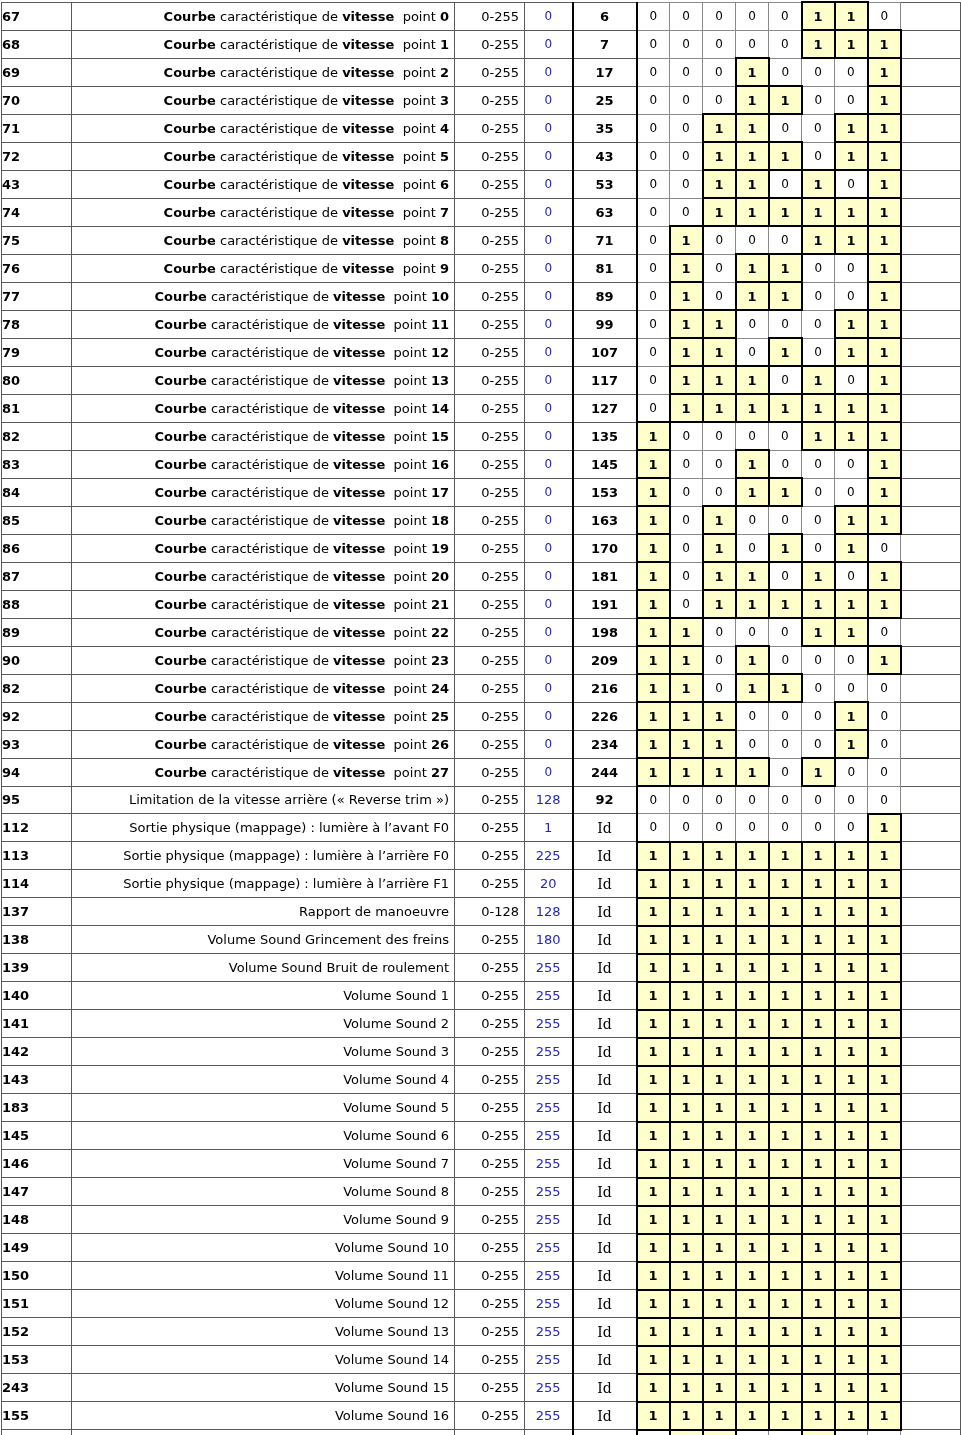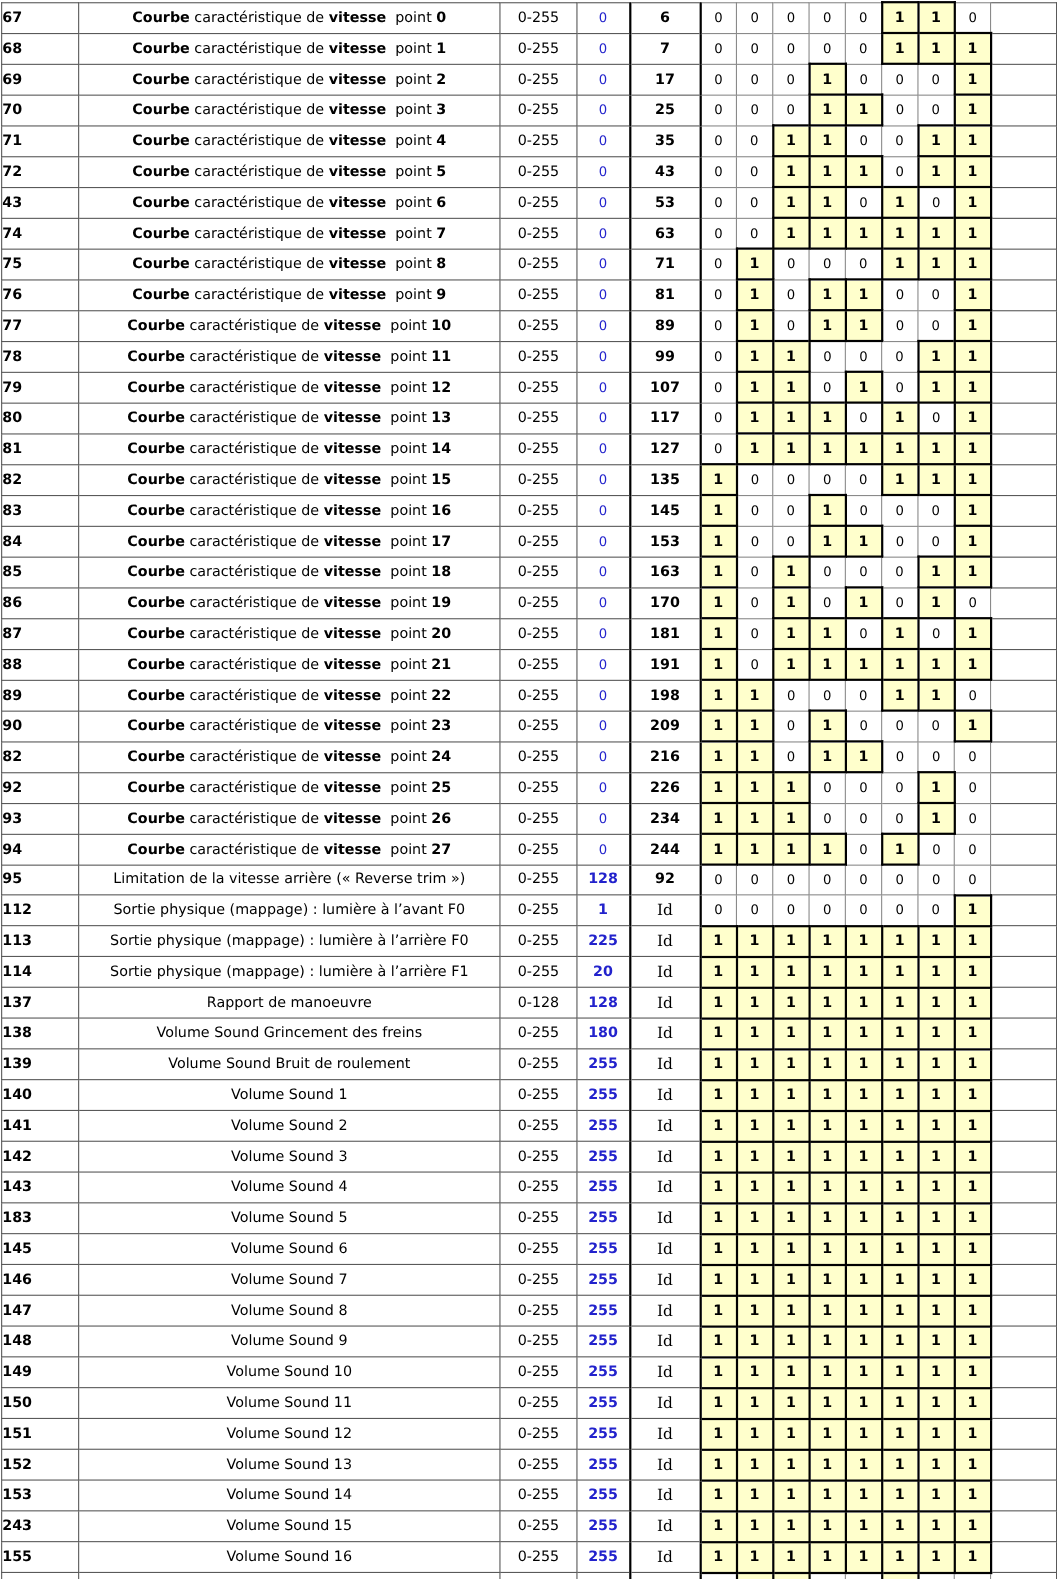--- a/index.html
+++ b/index.html
@@ -14,25 +14,25 @@
     color:#000;
   }
   td {
     border:1px solid var(--grid);
     height:26px;
     padding:0;
     overflow:hidden;
     vertical-align:middle;
   }
   td.cv   { text-align:left; font-weight:bold; font-size:13px; }
-  td.desc { text-align:center; padding:0 5px; font-size:13px; white-space:pre; }
+  td.desc { text-align:right; padding:0 5px; font-size:13px; white-space:pre; }
   td.desc b { font-weight:bold; }
-  td.range{ text-align:center; padding:0 5px; font-size:13px; }
+  td.range{ text-align:right; padding:0 5px; font-size:13px; }
   td.def  { text-align:center; color:var(--blue); font-size:12px; }
-  td.def.b{ font-weight:bold; font-size:13px; }
+  td.def.b{ font-weight:normal; font-size:13px; }
   td.val  {
     text-align:center; font-weight:bold; font-size:13px;
     border-left:2px solid #000; border-right:2px solid #000;
   }
   td.val.id { font-weight:normal; font-family:"DejaVu Serif", serif; font-size:14px;margin-top:15px; }
   td.bit  { text-align:center; font-size:12px; border:1px solid var(--bitgrid); }
   td.bit.on { background:var(--hl); font-weight:bold; border:2px solid #000; font-size:13px; }
   td.spacer { border:1px solid var(--grid); }
 </style>
 </head>

